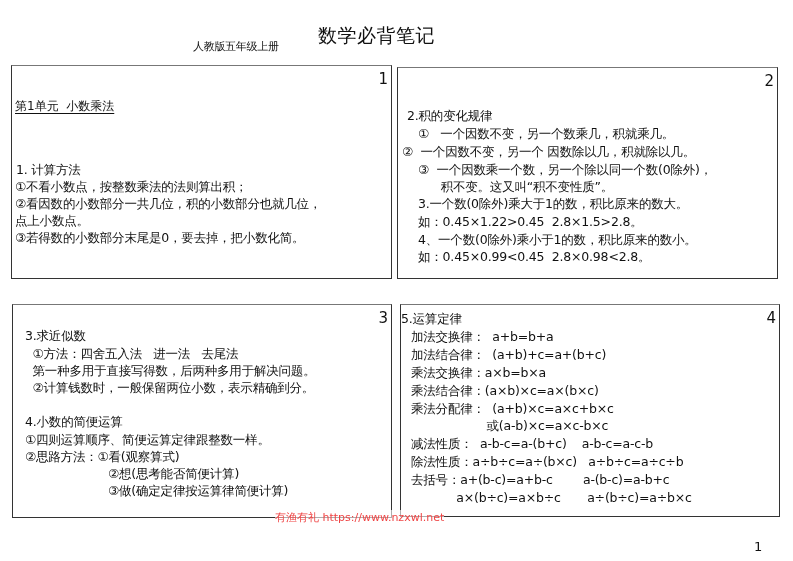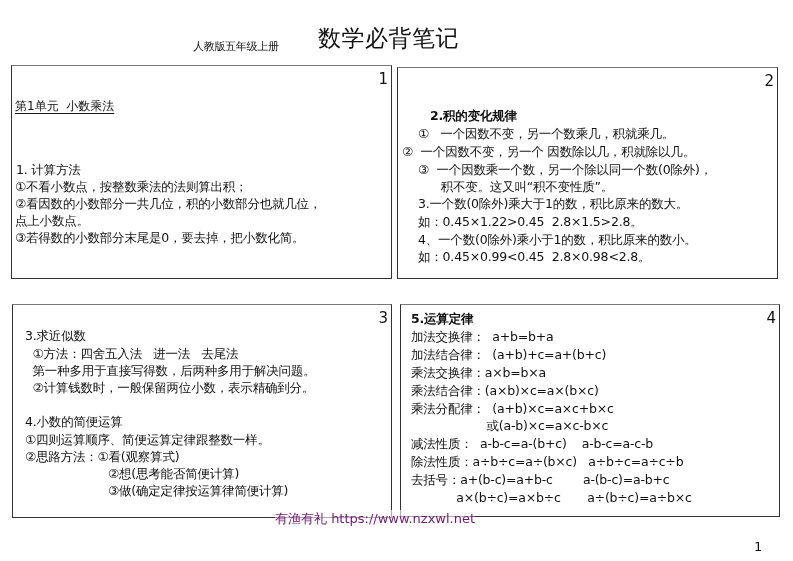--- a/index.html
+++ b/index.html
@@ -10,21 +10,21 @@
       overflow: hidden;
       font-family: "DejaVu Sans", "Liberation Sans", sans-serif;
       color: #111111;
     }
     .subtitle {
       position: absolute; left: 193px; top: 39px;
       font-size: 11px; letter-spacing: -0.3px; color: #111;
     }
     .title {
       position: absolute; left: 318px; top: 23px;
-      font-size: 23px; color: #111; letter-spacing: 0.5px;
+      font-size: 19px; color: #111; letter-spacing: 0.5px;
     }
     .card {
       position: absolute;
       border: 1.5px solid #333;
       border-top-color: #777;
       box-sizing: border-box;
       background: #fff;
     }
     #card1 { left: 11px; top: 65px; width: 381px; height: 214px; }
     #card2 { left: 397px; top: 67px; width: 381px; height: 212px; }
@@ -41,21 +41,21 @@
       line-height: 17px;
       letter-spacing: -0.2px;
     }
     .heading-u {
       position: absolute; left: 3px; top: 32px;
       font-size: 12px; text-decoration: underline; text-underline-offset: 3px;
       white-space: pre;
     }
     .watermark {
       position: absolute; left: 275px; top: 510px;
-      font-size: 13px; color: #701a75; white-space: pre;
+      font-size: 11px; color: #ef4444; white-space: pre;
       background: rgba(255,255,255,0.6);
     }
     .pageno {
       position: absolute; left: 754px; top: 539px;
       font-size: 13px; color: #111;
     }
   </style>
 </head>
 <body>
 
@@ -67,21 +67,21 @@
   <div class="heading-u">第1单元  小数乘法</div>
   <div class="line" style="left:4px; top:95px;">1. 计算方法</div>
   <div class="line" style="left:3px; top:112px;">①不看小数点，按整数乘法的法则算出积；</div>
   <div class="line" style="left:3px; top:129px;">②看因数的小数部分一共几位，积的小数部分也就几位，</div>
   <div class="line" style="left:3px; top:146px;">点上小数点。</div>
   <div class="line" style="left:3px; top:163px;">③若得数的小数部分末尾是0，要去掉，把小数化简。</div>
 </div>
 
 <div class="card" id="card2">
   <div class="num">2</div>
-  <div class="line" style="left:32px; top:39px;font-weight:bold;">2.积的变化规律</div>
+  <div class="line" style="left:9px; top:39px;">2.积的变化规律</div>
   <div class="line" style="left:20px; top:57px;">①   一个因数不变，另一个数乘几，积就乘几。</div>
   <div class="line" style="left:4px; top:75px;">②  一个因数不变，另一个 因数除以几，积就除以几。</div>
   <div class="line" style="left:20px; top:93px;">③  一个因数乘一个数，另一个除以同一个数(0除外)，</div>
   <div class="line" style="left:20px; top:110px;">      积不变。这又叫“积不变性质”。</div>
   <div class="line" style="left:20px; top:127px;">3.一个数(0除外)乘大于1的数，积比原来的数大。</div>
   <div class="line" style="left:20px; top:145px;">如：0.45×1.22&gt;0.45  2.8×1.5&gt;2.8。</div>
   <div class="line" style="left:20px; top:163px;">4、一个数(0除外)乘小于1的数，积比原来的数小。</div>
   <div class="line" style="left:20px; top:180px;">如：0.45×0.99&lt;0.45  2.8×0.98&lt;2.8。</div>
 </div>
 
@@ -93,21 +93,21 @@
   <div class="line" style="left:12px; top:74px;">  ②计算钱数时，一般保留两位小数，表示精确到分。</div>
   <div class="line" style="left:12px; top:108px;">4.小数的简便运算</div>
   <div class="line" style="left:12px; top:126px;">①四则运算顺序、简便运算定律跟整数一样。</div>
   <div class="line" style="left:12px; top:160px;">                      ②想(思考能否简便计算)</div>
   <div class="line" style="left:12px; top:143px;">②思路方法：①看(观察算式)</div>
   <div class="line" style="left:12px; top:177px;">                      ③做(确定定律按运算律简便计算)</div>
 </div>
 
 <div class="card" id="card4">
   <div class="num">4</div>
-  <div class="line" style="left:10px; top:5px;font-weight:bold;">5.运算定律</div>
+  <div class="line" style="left:0; top:5px;">5.运算定律</div>
   <div class="line" style="left:10px; top:23px;">加法交换律：  a+b=b+a</div>
   <div class="line" style="left:10px; top:41px;">加法结合律：  (a+b)+c=a+(b+c)</div>
   <div class="line" style="left:10px; top:59px;">乘法交换律：a×b=b×a</div>
   <div class="line" style="left:10px; top:77px;">乘法结合律：(a×b)×c=a×(b×c)</div>
   <div class="line" style="left:10px; top:95px;">乘法分配律：  (a+b)×c=a×c+b×c</div>
   <div class="line" style="left:10px; top:112px;">                    或(a-b)×c=a×c-b×c</div>
   <div class="line" style="left:10px; top:130px;">减法性质：  a-b-c=a-(b+c)    a-b-c=a-c-b</div>
   <div class="line" style="left:10px; top:166px;">去括号：a+(b-c)=a+b-c        a-(b-c)=a-b+c</div>
   <div class="line" style="left:10px; top:148px;">除法性质：a÷b÷c=a÷(b×c)   a÷b÷c=a÷c÷b</div>
   <div class="line" style="left:10px; top:184px;">            a×(b÷c)=a×b÷c       a÷(b÷c)=a÷b×c</div>

